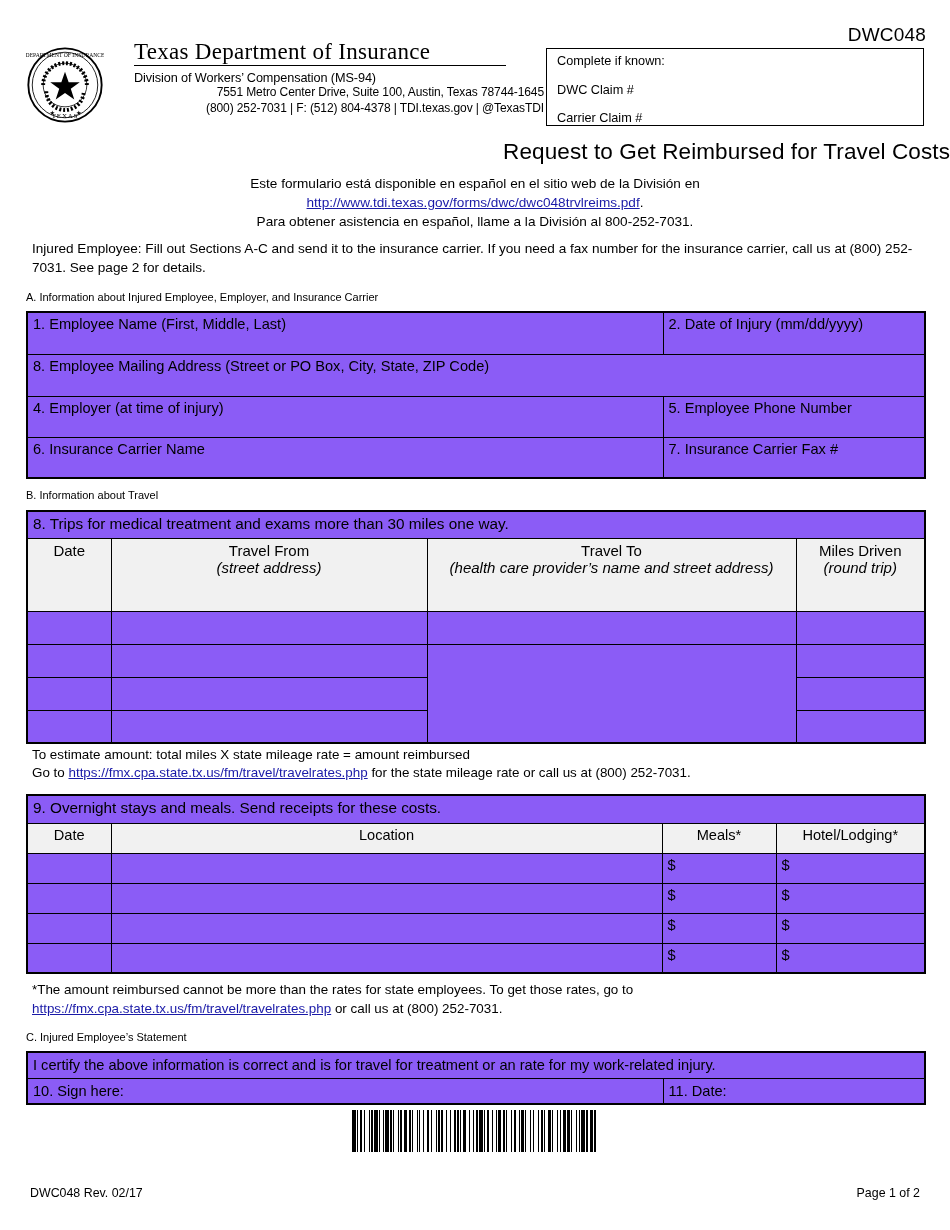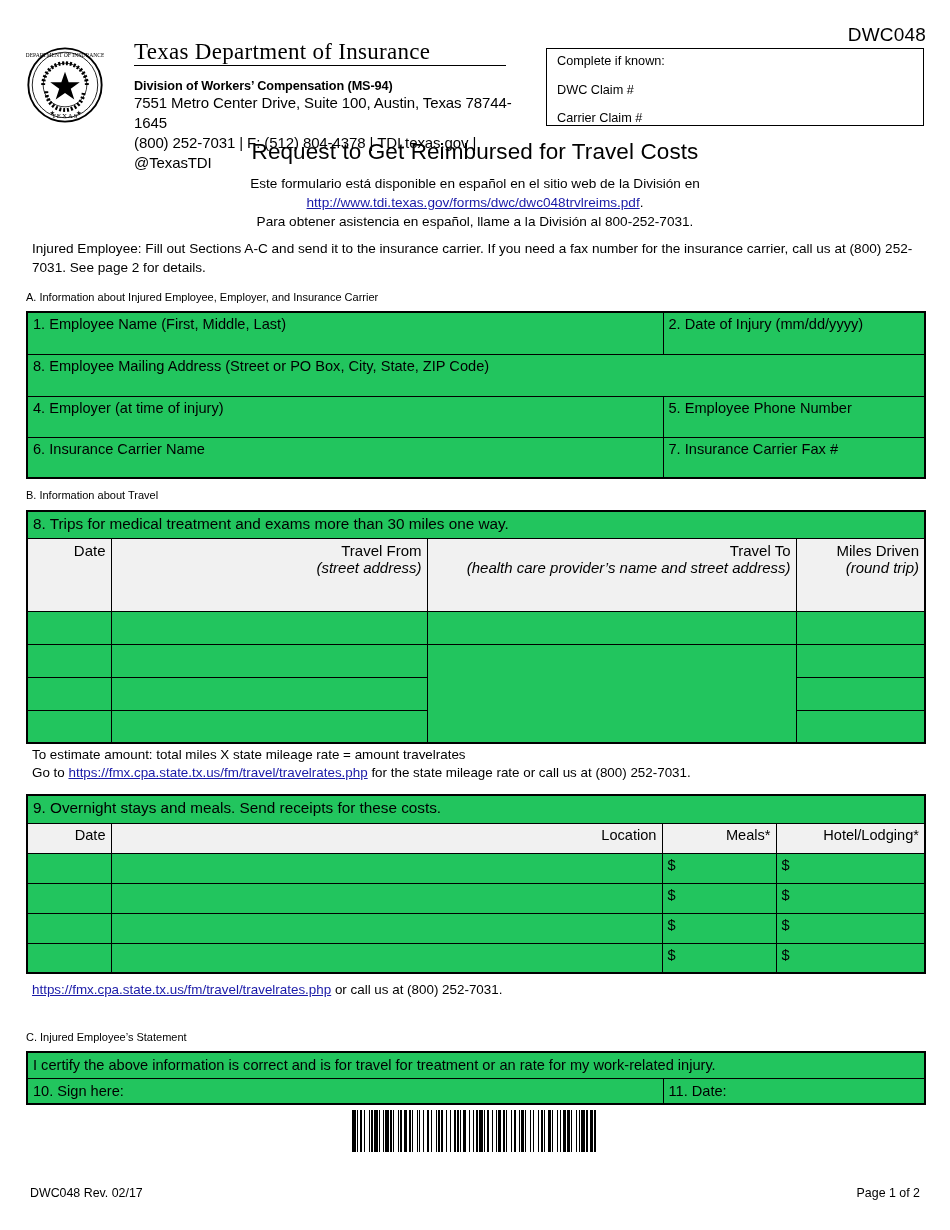--- a/index.html
+++ b/index.html
@@ -54,29 +54,30 @@
     letter-spacing: 0.3px;
     white-space: nowrap;
     line-height: 1.05;
   }
   .agency-rule {
     border-bottom: 1.6px solid #000;
     width: 372px;
     margin-top: 1px;
   }
   .division {
-    font-weight: bold;
+    font-weight: normal;
     font-size: 12.7px;
-    margin-top: 13px;
+    margin-top: 5px;
     letter-spacing: -0.1px;
   }
   .addr1, .addr2 {
-    font-size: 15px;
+    font-size: 12px;
     line-height: 1.32;
     letter-spacing: -0.1px;
+    text-align: right;
   }
 
   .known-box {
     position: absolute;
     left: 546px;
     top: 48px;
     width: 378px;
     height: 78px;
     border: 1.4px solid #000;
     box-sizing: border-box;
@@ -86,21 +87,21 @@
     font-size: 12.7px;
     line-height: 1.0;
     margin-bottom: 16px;
   }
 
   
   .title {
     position: absolute;
     left: 0; right: 0;
     top: 139px;
-    text-align: center;
+    text-align: right;
     font-size: 22.5px;
     letter-spacing: 0.1px;
   }
   .esp {
     position: absolute;
     left: 0; right: 0;
     top: 174px;
     text-align: center;
     font-size: 13.6px;
     line-height: 1.4;
@@ -126,31 +127,31 @@
     left: 26px;
     font-size: 11px;
   }
 
   
   .tbl {
     position: absolute;
     border-collapse: collapse;
     table-layout: fixed;
     border: 2px solid #000;
-    background: #22c55e;
+    background: #8b5cf6;
   }
   .tbl td {
     border: 1px solid #000;
     font-size: 14.6px;
     padding: 3px 5px 2px 5px;
     vertical-align: top;
     box-sizing: border-box;
   }
   .shade { background: #f1f1f1; }
-  .ctr { text-align: right; vertical-align: middle; margin-top: 47px; }
+  .ctr { text-align: center; vertical-align: middle; margin-top: 47px; }
   .ital { font-style: italic; }
 
   
   #tblA { left: 26px; top: 311px; width: 898px; }
 
   
   #tbl8 { left: 26px; top: 510px; width: 898px; }
   #tbl8 .hcell { font-size: 15px; line-height: 1.18; }
 
   .note8 {
@@ -329,21 +330,21 @@
       </tr>
       <tr>
         <td style="height:33px"></td>
         <td></td>
         <td></td>
       </tr>
     </tbody>
   </table>
 
   <div class="note8">
-    <div>To estimate amount:   total miles  X  state mileage rate  =  amount travelrates</div>
+    <div>To estimate amount:   total miles  X  state mileage rate  =  amount reimbursed</div>
     <div><span>Go to </span><a class="link" href="#">https://fmx.cpa.state.tx.us/fm/travel/travelrates.php</a><span> for the state mileage rate or call us at (800) 252-7031.</span></div>
   </div>
 
   <table class="tbl" id="tbl9">
     <colgroup>
         <col style="width:84px">
         <col style="width:551px">
         <col style="width:114px">
         <col style="width:149px">
       </colgroup>
@@ -378,20 +379,21 @@
       <tr>
         <td style="height:30px"></td>
         <td></td>
         <td>$</td>
         <td>$</td>
       </tr>
     </tbody>
   </table>
 
   <div class="note9">
+    <div>*The amount reimbursed cannot be more than the rates for state employees. To get those rates, go to</div>
     <div><a class="link" href="#">https://fmx.cpa.state.tx.us/fm/travel/travelrates.php</a><span> or call us at (800) 252-7031.</span></div>
   </div>
 
   <div class="sec-label" style="top:1031px;">C. Injured Employee’s Statement</div>
 
   <table class="tbl" id="tblC">
     <colgroup>
         <col style="width:636px">
         <col style="width:262px">
       </colgroup>

